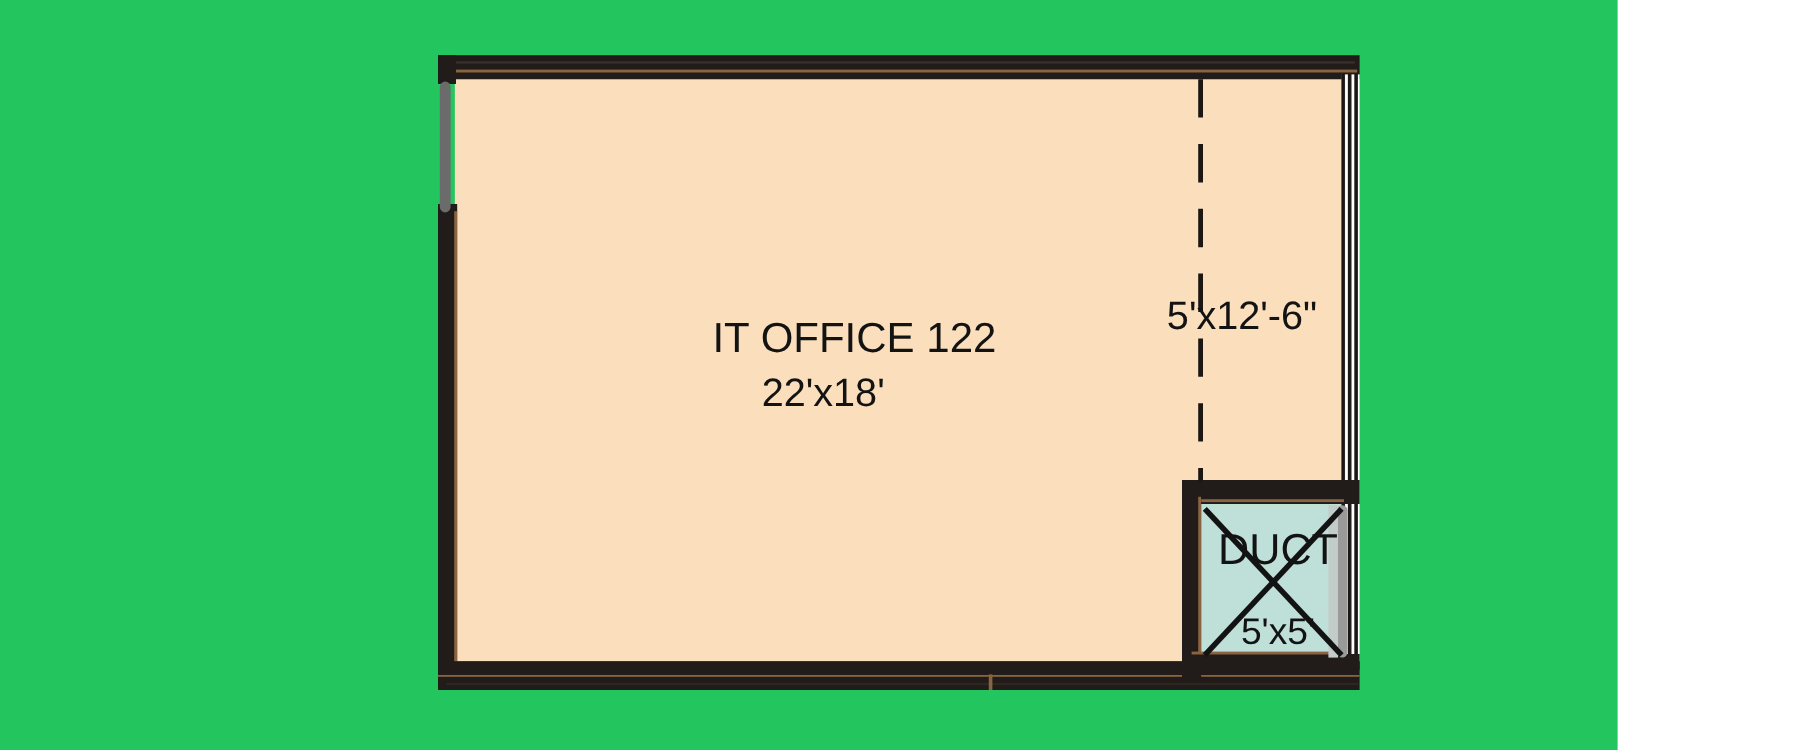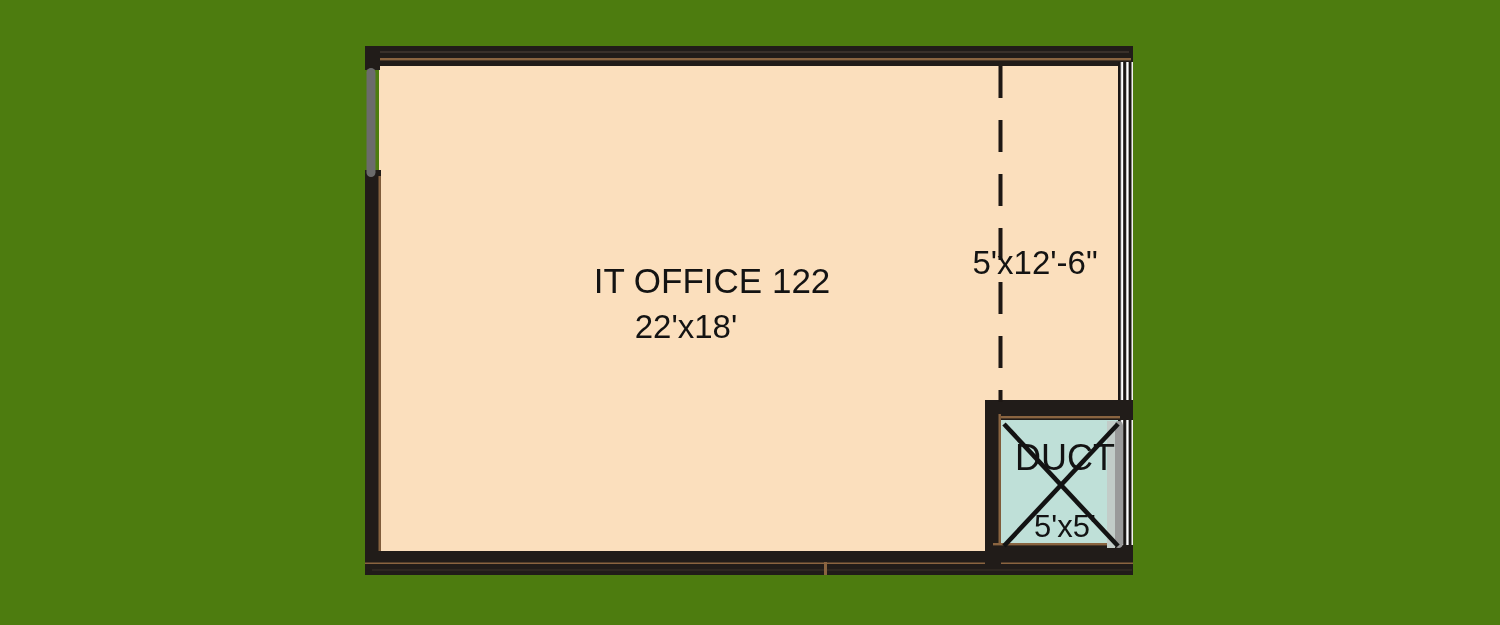--- a/index.html
+++ b/index.html
@@ -8,23 +8,23 @@
     background: #ffffff;
   }
   body {
     width: 1500px;
     height: 625px;
     font-family: "Liberation Sans", sans-serif;
     overflow: hidden;
   }
   #floorplan-canvas {
     position: relative;
-    width: 1500px;
+    width: 1348px;
     height: 625px;
-    background: #4d7c0f;
+    background: #22c55e;
   }
   svg.plan {
     display: block;
     width: 1500px;
     height: 625px;
   }
   .room-label {
     font-family: "Liberation Sans", sans-serif;
     font-weight: 400;
     fill: #131313;

